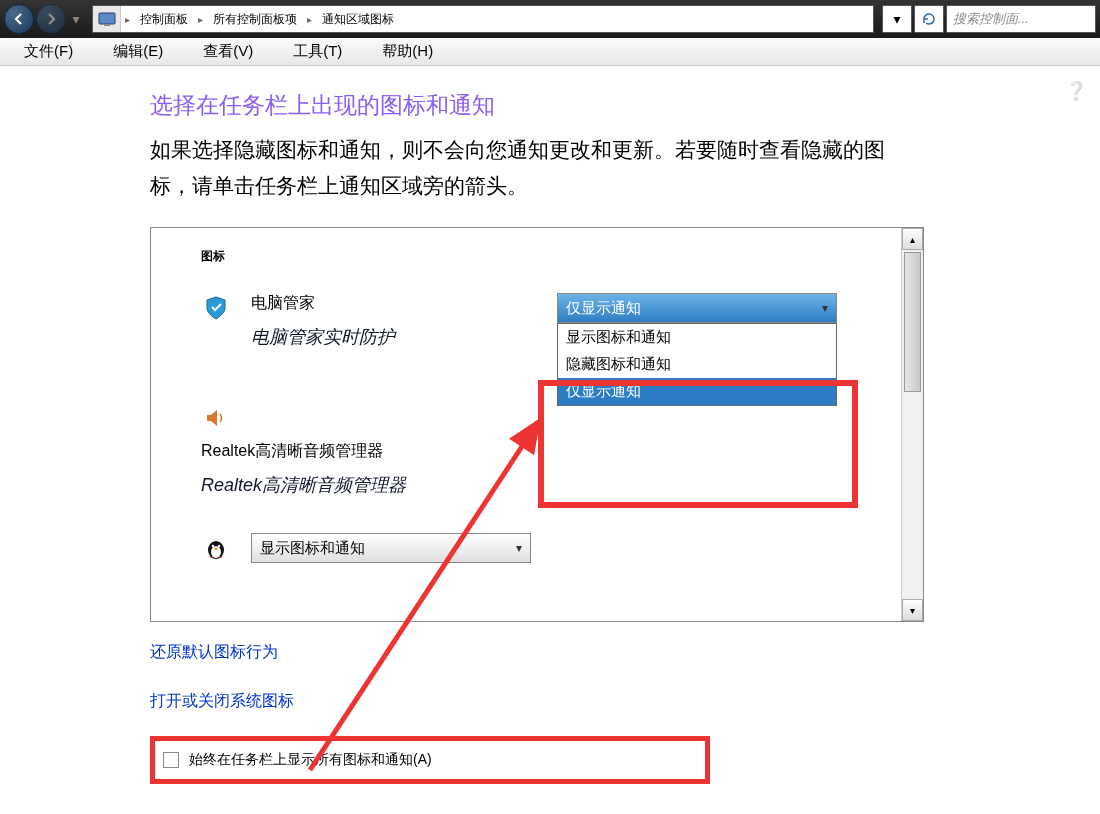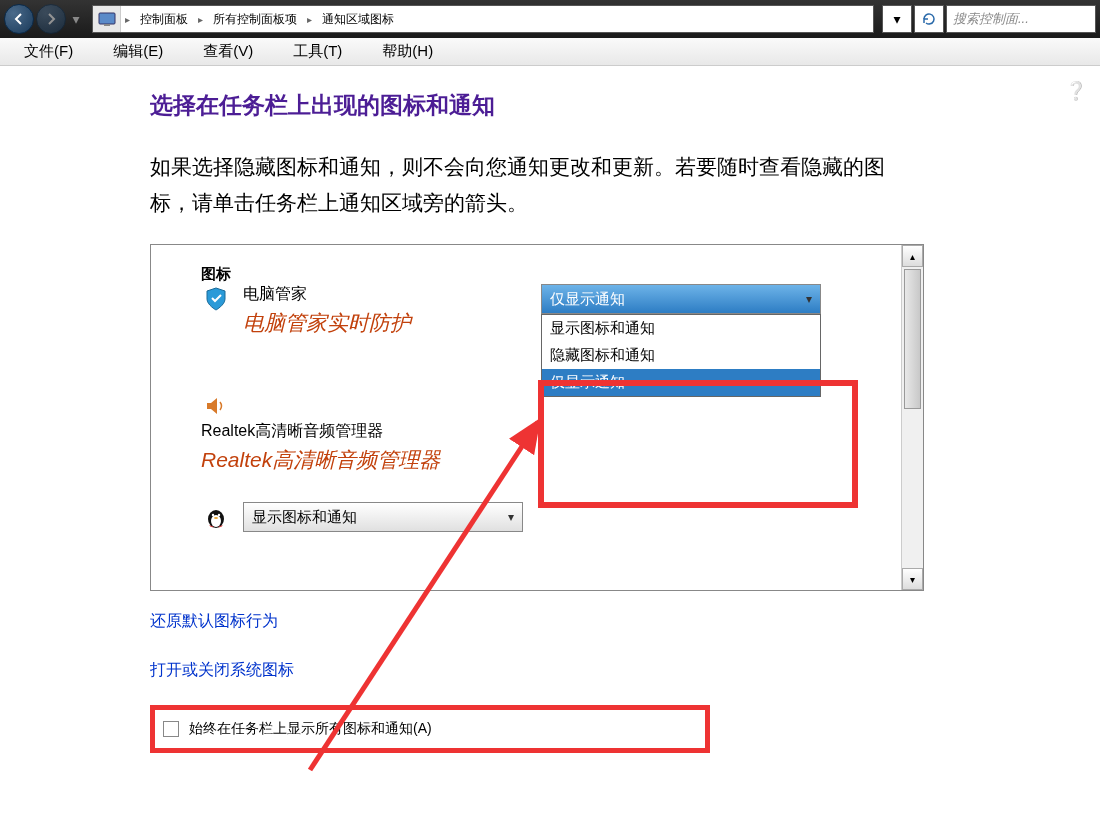--- a/index.html
+++ b/index.html
@@ -16,34 +16,34 @@
 .addr-arr { color: #666; font-size: 10px; padding: 0 4px; }
 .nav-right-btn { width: 30px; height: 28px; background: #fff; border: 1px solid #555; display: flex; align-items: center; justify-content: center; cursor: pointer; }
 .search-box { width: 150px; height: 28px; background: #fff; border: 1px solid #555; display: flex; align-items: center; padding: 11px 6px; color: #888; font-style: italic; font-size: 13px; }
 
 
 .menubar { height: 28px; background: linear-gradient(to bottom, #fafafa, #e8e8e8); display: flex; align-items: center; padding: 0 16px; gap: 24px; border-bottom: 1px solid #ccc; font-size: 15px; }
 .menu-item { cursor: pointer; padding: 4px 8px; }
 
 
 .content { padding: 24px 0 0 150px; position: relative; }
-.page-title { font-size: 23px; color: #4c1d95; margin-bottom: 28px; font-weight: bold; }
+.page-title { font-size: 23px; color: #8b5cf6; margin-bottom: 11px; font-weight: normal; }
 .page-desc { font-size: 21px; line-height: 1.7; margin-bottom: 24px; max-width: 770px; }
 
 
 .listbox-wrap { display: flex; width: 774px; border: 1px solid #888; position: relative; }
 .listbox { flex: 1; padding: 20px 30px 30px 50px; }
-.list-header { display: flex; font-weight: bold; font-size: 15px; }
+.list-header { display: flex; font-weight: bold; font-size: 12px; margin-bottom: 28px; }
 .col-icon { width: 340px; }
 .col-behavior { flex: 1; }
-.list-row { display: flex; align-items: flex-start; margin-bottom: 28px; position: relative; }
+.list-row { display: flex; align-items: flex-start; margin-bottom: 28px; position: relative; gap: 8px; }
 .row-icon { width: 30px; height: 30px; display: flex; align-items: center; justify-content: center; margin-right: 12px; }
 .row-text { width: 298px; }
 .row-name { font-size: 16px; }
-.row-sub { font-size: 21px; color: #c2410c; font-style: italic; margin-top: 4px; }
+.row-sub { font-size: 18px; color: #0f172a; font-style: italic; margin-top: 11px; }
 .row-select { width: 280px; }
 .combo { width: 280px; height: 30px; background: linear-gradient(to bottom, #fff, #e0e0e0); border: 1px solid #888; display: flex; align-items: center; padding: 0 8px; font-size: 15px; cursor: pointer; position: relative; }
 .combo::after { content: "▾"; position: absolute; right: 8px; color: #333; font-size: 12px; }
 .combo.open { background: linear-gradient(to bottom, #6db3e8, #2d7dc4); color: #fff; }
 
 
 .dropdown { position: absolute; width: 280px; background: #fff; border: 1px solid #666; z-index: 5; }
 .dropdown-item { padding: 4px 8px; font-size: 15px; cursor: pointer; }
 .dropdown-item.sel { background: #2d7dc4; color: #fff; }
 

